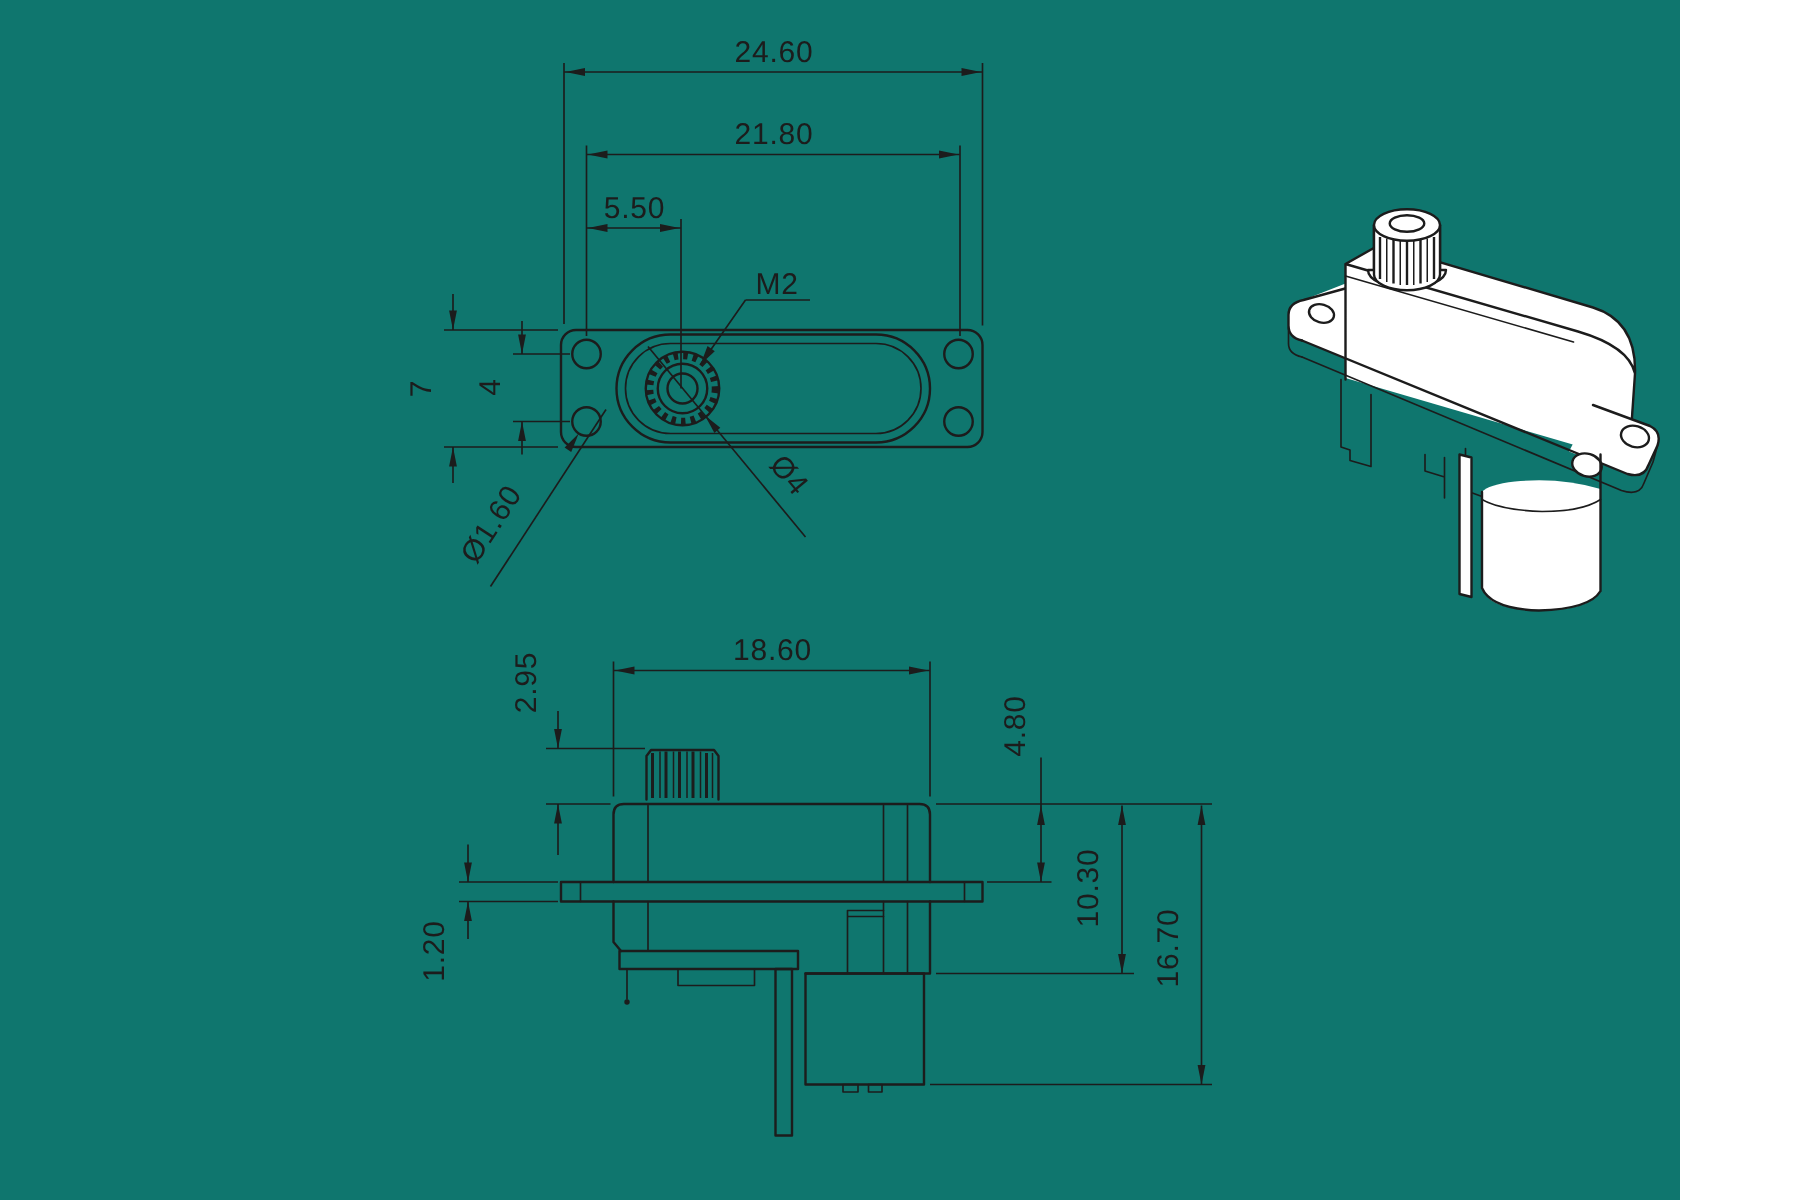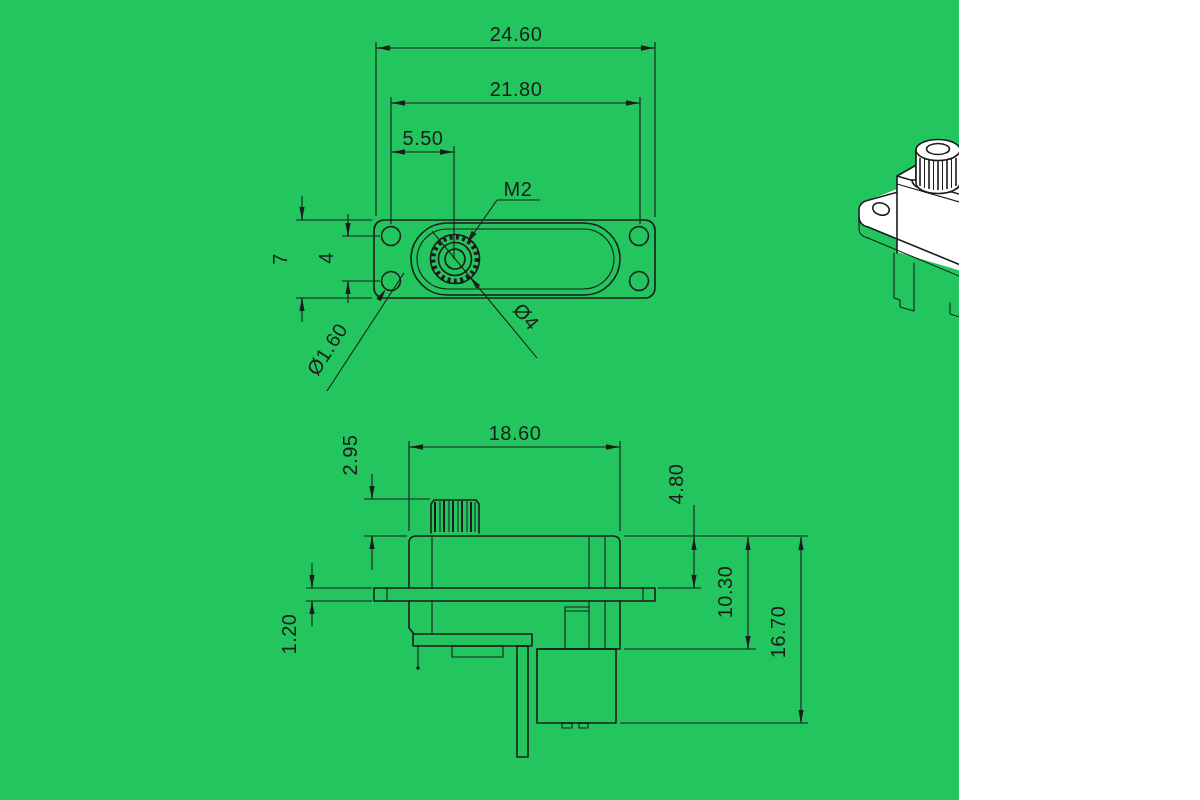--- a/index.html
+++ b/index.html
@@ -1,16 +1,16 @@
 <!DOCTYPE html>
 <html><head>
 <meta charset="utf-8">
 <style>
   html,body{margin:0;padding:0;background:#ffffff;}
-  .page{width:959px;height:800px;background:#22c55e;position:relative;overflow:hidden;}
+  .page{width:1120px;height:800px;background:#0f766e;position:relative;overflow:hidden;}
   svg{display:block;}
   text{font-family:"Liberation Sans","DejaVu Sans",sans-serif;fill:#1c1c1c;font-size:20px;letter-spacing:0.5px;}
   .ln{stroke:#1c1c1c;stroke-width:1.6;fill:none;stroke-linecap:round;stroke-linejoin:round;}
   .thin{stroke:#1c1c1c;stroke-width:1.1;fill:none;stroke-linecap:round;stroke-linejoin:round;}
   .dim{stroke:#1c1c1c;stroke-width:1.1;fill:none;stroke-linecap:butt;}
   .arr{fill:#1c1c1c;stroke:none;}
   .wh{fill:#ffffff;stroke:none;}
   .whln{fill:#ffffff;stroke:#1c1c1c;stroke-width:1.6;stroke-linejoin:round;}
   .teeth{stroke:#1c1c1c;fill:none;}
 </style>

